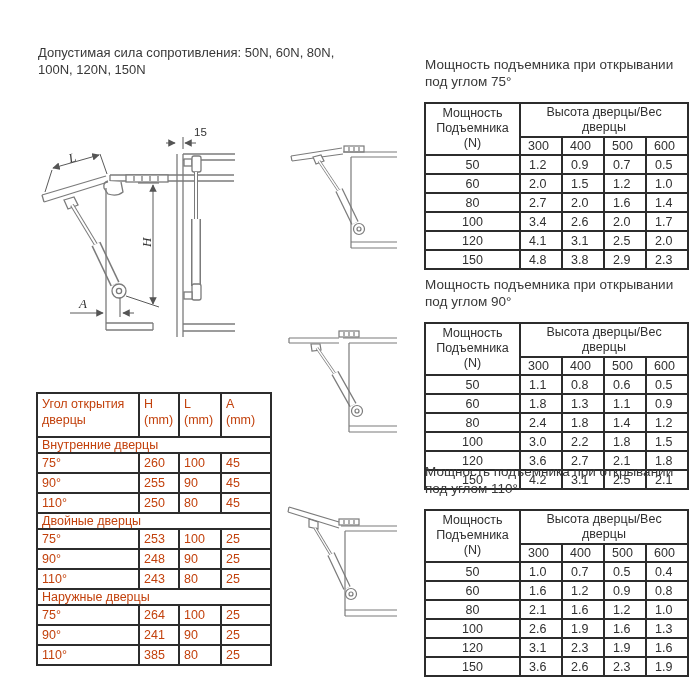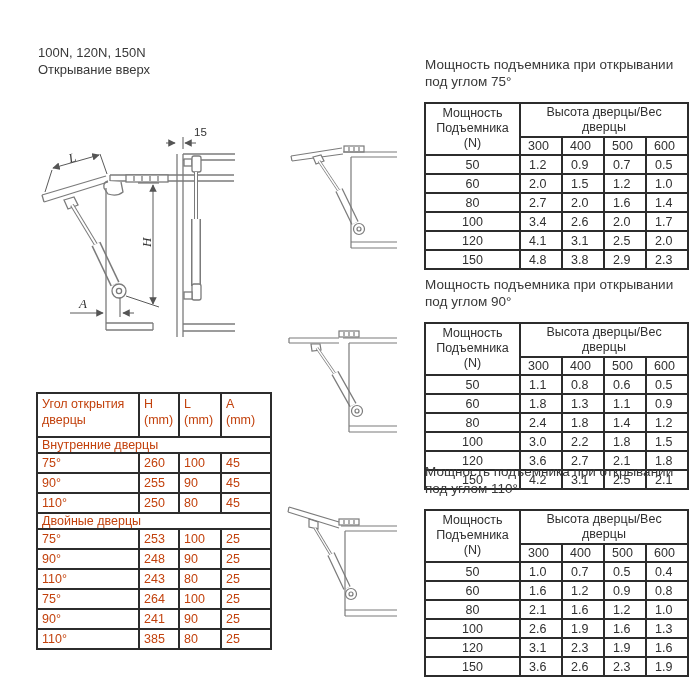--- a/index.html
+++ b/index.html
@@ -42,22 +42,22 @@
   .pt .hrow td{height:16px;text-align:left;padding-left:7px;}
   .pt .ncol{text-align:center;height:17px;}
   .pt .vcol{text-align:left;padding-left:8px;height:17px;}
 </style>
 </head>
 <body>
 
 <div class="page">
 
   <div class="intro">
+    <div>Допустимая сила сопротивления: 50N, 60N, 80N,</div>
     <div>100N, 120N, 150N</div>
-    <div>Открывание вверх</div>
   </div>
 
   <svg class="md" width="235" height="235" viewBox="0 0 235 235">
     <defs>
       <marker id="arr" viewBox="0 0 10 10" refX="9" refY="5" markerWidth="7.5" markerHeight="7.5" orient="auto-start-reverse">
         <path d="M0,0L10,5L0,10z" fill="#555"></path>
       </marker>
     </defs>
     <g stroke="#7b7b7b" stroke-width="1.3" fill="none">
 
@@ -188,20 +188,23 @@
           <td>248</td>
           <td>90</td>
           <td>25</td>
         </tr>
         <tr class="data">
           <td>110°</td>
           <td>243</td>
           <td>80</td>
           <td>25</td>
         </tr>
+        <tr class="sec">
+          <td colspan="4">Наружные дверцы</td>
+        </tr>
         <tr class="data">
           <td>75°</td>
           <td>264</td>
           <td>100</td>
           <td>25</td>
         </tr>
         <tr class="data">
           <td>90°</td>
           <td>241</td>
           <td>90</td>

